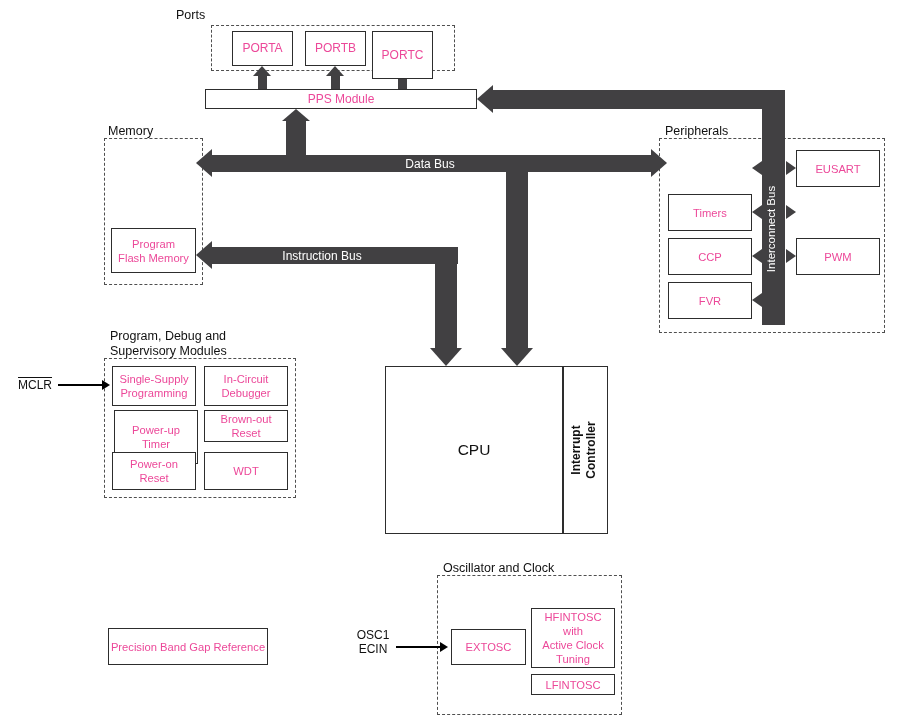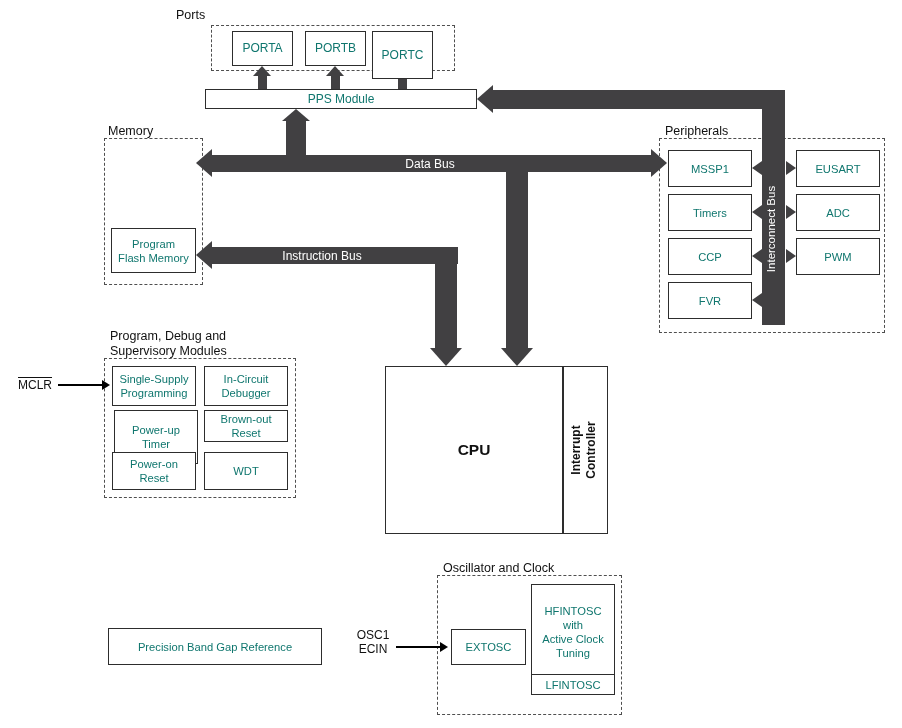--- a/index.html
+++ b/index.html
@@ -1,39 +1,39 @@
 <!DOCTYPE html>
 <html style="--bus: #414042; --border: #2d2d2d;"><head>
 <meta charset="utf-8">
 <style>
   * { box-sizing: border-box; margin: 0; padding: 0; }
   body { background: #fff; font-family: "Liberation Sans", "DejaVu Sans", sans-serif; }
   .canvas { position: relative; width: 902px; height: 728px; background: #fff; overflow: hidden; color: #111; }
   .canvas > div { position: absolute; }
   .box { background: #fff; border: 1.4px solid var(--border,#2d2d2d); display: flex; align-items: center; justify-content: center;
-         text-align: center; font-size: 11.2px; line-height: 1.25; white-space: pre-line; color: #0f766e; }
+         text-align: center; font-size: 11.2px; line-height: 1.25; white-space: pre-line; color: #ec4899; }
   .f12 { font-size: 12px; }
   .dashed { border: 1.5px dashed #4f4f4f; }
   .bus { background: var(--bus,#414042); }
   .tri { width: 0; height: 0; }
   .tri-left  { border-top: 14px solid transparent; border-bottom: 14px solid transparent; border-right: 16px solid var(--bus,#414042); }
   .tri-right { border-top: 14px solid transparent; border-bottom: 14px solid transparent; border-left: 16px solid var(--bus,#414042); }
   .tri-up    { border-left: 14px solid transparent; border-right: 14px solid transparent; border-bottom: 12px solid var(--bus,#414042); }
   .tri-down  { border-left: 16px solid transparent; border-right: 16px solid transparent; border-top: 18px solid var(--bus,#414042); }
   .tri-port-up { border-left: 9px solid transparent; border-right: 9px solid transparent; border-bottom: 10px solid var(--bus,#414042); }
   .tri-sm-left  { border-top: 7px solid transparent; border-bottom: 7px solid transparent; border-right: 10px solid var(--bus,#414042); }
   .tri-sm-right { border-top: 7px solid transparent; border-bottom: 7px solid transparent; border-left: 10px solid var(--bus,#414042); }
   .tri-blk-right { border-top: 5px solid transparent; border-bottom: 5px solid transparent; border-left: 8px solid #000; }
   .sec-label { font-size: 12.5px; color: #111; white-space: pre-line; line-height: 1.2; }
   .bus-label { color: #fff; font-size: 12px; text-align: center; white-space: nowrap; }
   .rot { transform: rotate(-90deg); }
   .signal-line { background: #000; }
   .signal-label { font-size: 12px; white-space: pre-line; }
   .overline { text-decoration: overline; }
-  .cpu-title { font-size: 15.5px; font-weight: bold; display: flex; align-items: center; justify-content: center; }
+  .cpu-title { font-size: 15.5px; font-weight: normal; display: flex; align-items: center; justify-content: center; }
   .int-label { font-weight: bold; font-size: 12px; line-height: 15px; text-align: center; white-space: pre-line; }
 </style>
 </head>
 <body>
 
 <div class="canvas">
 
   <div class="dashed" style="left:211px;top:25px;width:244px;height:46px"></div>
   <div class="dashed" style="left:104px;top:138px;width:99px;height:147px"></div>
   <div class="dashed" style="left:659px;top:138px;width:226px;height:195px"></div>
@@ -75,26 +75,24 @@
   <div class="tri tri-sm-right" style="left:786px;top:249px"></div>
 
   <div class="box f12" style="left:232px;top:31px;width:61px;height:35px">PORTA</div>
   <div class="box f12" style="left:305px;top:31px;width:61px;height:35px">PORTB</div>
   <div class="box f12" style="left:372px;top:31px;width:61px;height:48px">PORTC</div>
   <div class="box f12" style="left:205px;top:89px;width:272px;height:20px">PPS Module</div>
 
   <div class="box" style="left:111px;top:228px;width:85px;height:45px">Program
 Flash Memory</div>
 
-  <div class="box" style="left:668px;top:150px;width:84px;height:37px">MSSP1</div>
   <div class="box" style="left:668px;top:194px;width:84px;height:37px">Timers</div>
   <div class="box" style="left:668px;top:238px;width:84px;height:37px">CCP</div>
   <div class="box" style="left:668px;top:282px;width:84px;height:37px">FVR</div>
   <div class="box" style="left:796px;top:150px;width:84px;height:37px">EUSART</div>
-  <div class="box" style="left:796px;top:194px;width:84px;height:37px">ADC</div>
   <div class="box" style="left:112px;top:366px;width:84px;height:40px">Single-Supply
 Programming</div>
 
   <div class="box" style="left:796px;top:238px;width:84px;height:37px">PWM</div>
   <div class="box" style="left:204px;top:366px;width:84px;height:40px">In-Circuit
 Debugger</div>
   <div class="box" style="left:114px;top:410px;width:84px;height:54px">Power-up
 Timer</div>
   <div class="box" style="left:204px;top:410px;width:84px;height:32px">Brown-out
 Reset</div>
@@ -102,27 +100,27 @@
 Reset</div>
   <div class="box" style="left:204px;top:452px;width:84px;height:38px">WDT</div>
 
   <div class="box" style="left:385px;top:366px;width:223px;height:168px"></div>
   <div class="cpu-title" style="left:385px;top:366px;width:178px;height:168px">CPU</div>
   <div style="left:562px;top:367px;width:2px;height:166px;background:var(--border,#2d2d2d)"></div>
   <div class="int-label rot" style="left:505px;top:434px;width:160px;height:32px">Interrupt
 Controller</div>
 
   <div class="box" style="left:451px;top:629px;width:75px;height:36px">EXTOSC</div>
-  <div class="box" style="left:531px;top:584px;width:84px;height:95px">HFINTOSC
+  <div class="box" style="left:531px;top:608px;width:84px;height:60px">HFINTOSC
 with
 Active Clock
 Tuning</div>
   <div class="box" style="left:531px;top:674px;width:84px;height:21px">LFINTOSC</div>
 
-  <div class="box" style="left:108px;top:628px;width:214px;height:37px">Precision Band Gap Reference</div>
+  <div class="box" style="left:108px;top:628px;width:160px;height:37px">Precision Band Gap Reference</div>
 
   <div class="bus-label" style="left:370px;top:157px;width:120px">Data Bus</div>
   <div class="bus-label" style="left:252px;top:249px;width:140px">Instruction Bus</div>
   <div class="bus-label rot" style="left:698px;top:221px;width:150px;height:16px;font-size:11.5px">Interconnect Bus</div>
 
   <div class="sec-label" style="left:176px;top:8px">Ports</div>
   <div class="sec-label" style="left:108px;top:124px">Memory</div>
   <div class="sec-label" style="left:665px;top:124px">Peripherals</div>
   <div class="sec-label" style="left:110px;top:329px">Program, Debug and
 Supervisory Modules</div>

